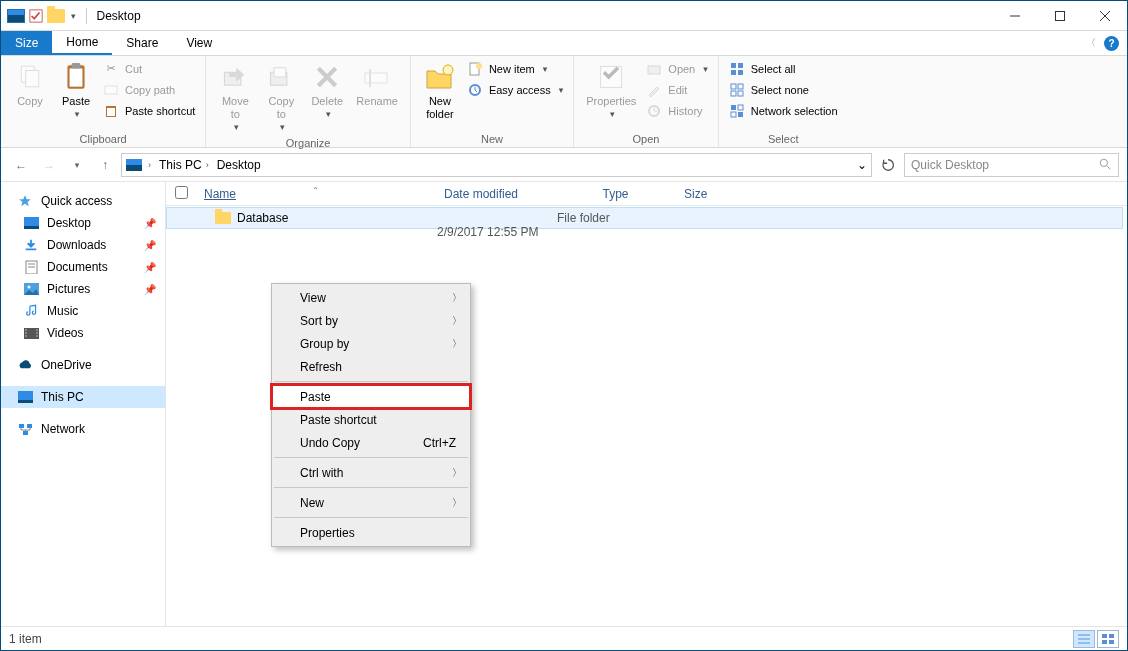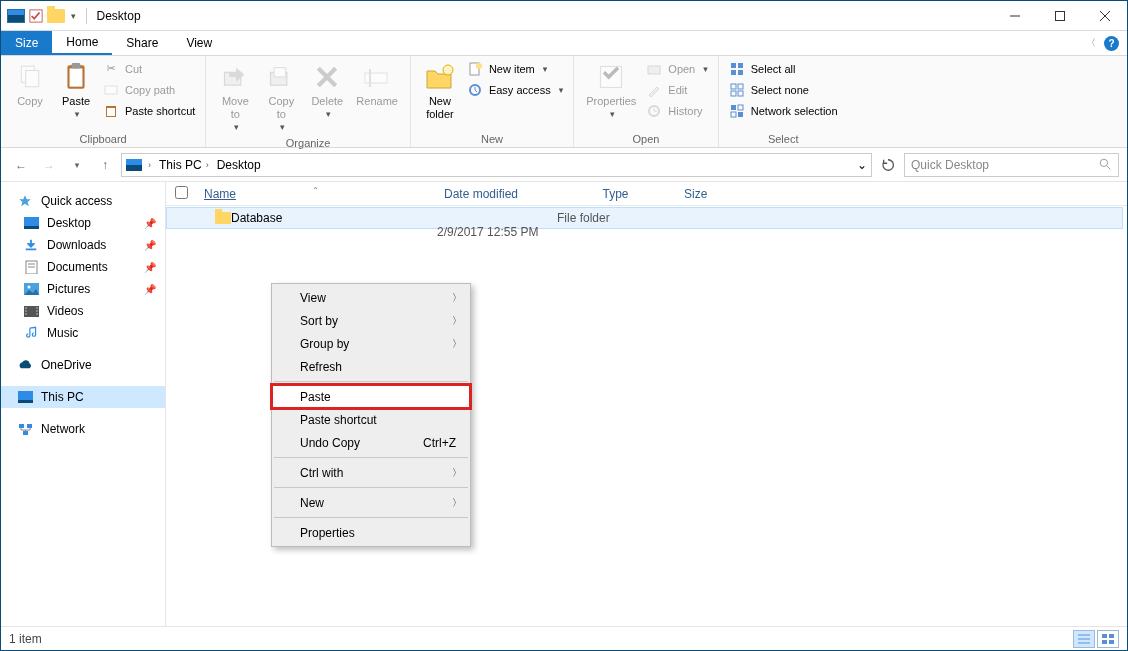--- a/index.html
+++ b/index.html
@@ -66,21 +66,21 @@
   .col-headers .chk { width:30px; text-align:center; }
   .col-headers .col { padding:0 8px; border-right:1px solid transparent; position:relative; }
   .col.name { width:240px; display:flex; align-items:center;text-decoration:underline; }
   .sort-caret { margin-left:auto; margin-right:auto; position:absolute; left:50%; top:-1px; transform:translateX(-50%); font-size:8px; color:#6a6a6a;}
   .col.date { width:120px; }
   .col.type { width:120px;text-align:center; }
   .col.size { width:80px; }
 
   .row { height:22px; display:flex; align-items:center; font-size:12px; border:1px solid #bcdffb; background:#e8f3fe; margin:1px 4px 0 0; }
   .row .chk { width:30px; }
-  .row .name { width:240px; display:flex; align-items:center; padding-left:18px; }
+  .row .name { width:240px; display:flex; align-items:center; gap:6px; padding-left:18px; }
   .row .date { width:120px; color:#555;margin-top:27px; }
   .row .type { width:120px; color:#555; }
   .row .size { width:80px; }
   .folder-mini { width:16px; height:12px; background:#ffd664; position:relative; }
   .folder-mini:before { content:""; position:absolute; top:-3px; left:0; width:7px; height:3px; background:#ffd664; }
 
   
   .ctxm { position:absolute; left:271px; top:283px; width:200px; background:#eee; border:1px solid #bcbcbc; box-shadow:3px 3px 6px rgba(0,0,0,.25); font-size:12px; padding:2px 0; }
   .ctxm .mi { height:23px; display:flex; align-items:center; padding:0 24px 0 28px; position:relative; }
   .ctxm .mi .arrow { position:absolute; right:8px; font-size:10px; }
@@ -449,40 +449,40 @@
             <rect width="15" height="12" fill="#4aa3df"></rect>
             <circle cx="5" cy="4" r="1.5" fill="#fff"></circle>
             <path d="M0 12 l5 -5 l4 3 l3 -4 l3 6 z" fill="#2a6ea7"></path>
           </svg>
         </span>
         <span>Pictures</span>
         <span class="pin">📌</span>
       </div>
     <div class="side-item">
         <span class="side-ico">
+          <svg width="13" height="14" viewBox="0 0 16 16">
+            <path d="M6 2 v9 a2 2 0 1 1 -2 -2" fill="none" stroke="#2e8ce6" stroke-width="1.5"></path>
+            <path d="M6 2 l7 -1 v9 a2 2 0 1 1 -2 -2" fill="none" stroke="#2e8ce6" stroke-width="1.5"></path>
+          </svg>
+        </span>
+        <span>Music</span>
+      </div>
+    <div class="side-item">
+        <span class="side-ico">
           <svg width="15" height="11">
             <rect width="15" height="11" fill="#555"></rect>
             <rect x="1" y="1" width="2" height="2" fill="#888"></rect>
             <rect x="1" y="4" width="2" height="2" fill="#888"></rect>
             <rect x="1" y="7" width="2" height="2" fill="#888"></rect>
             <rect x="12" y="1" width="2" height="2" fill="#888"></rect>
             <rect x="12" y="4" width="2" height="2" fill="#888"></rect>
             <rect x="12" y="7" width="2" height="2" fill="#888"></rect>
           </svg>
         </span>
         <span>Videos</span>
-      </div>
-    <div class="side-item">
-        <span class="side-ico">
-          <svg width="13" height="14" viewBox="0 0 16 16">
-            <path d="M6 2 v9 a2 2 0 1 1 -2 -2" fill="none" stroke="#2e8ce6" stroke-width="1.5"></path>
-            <path d="M6 2 l7 -1 v9 a2 2 0 1 1 -2 -2" fill="none" stroke="#2e8ce6" stroke-width="1.5"></path>
-          </svg>
-        </span>
-        <span>Music</span>
       </div>
     <div class="side-group-gap"></div>
     <div class="side-item head">
         <span class="side-ico">
           <svg width="16" height="11" viewBox="0 0 24 16">
             <path fill="#0a4b78" d="M6 12 a5 5 0 0 1 2 -9 a6 6 0 0 1 11 2 a4 4 0 0 1 0 7 z"></path>
           </svg>
         </span>
         <span>OneDrive</span>
       </div>

